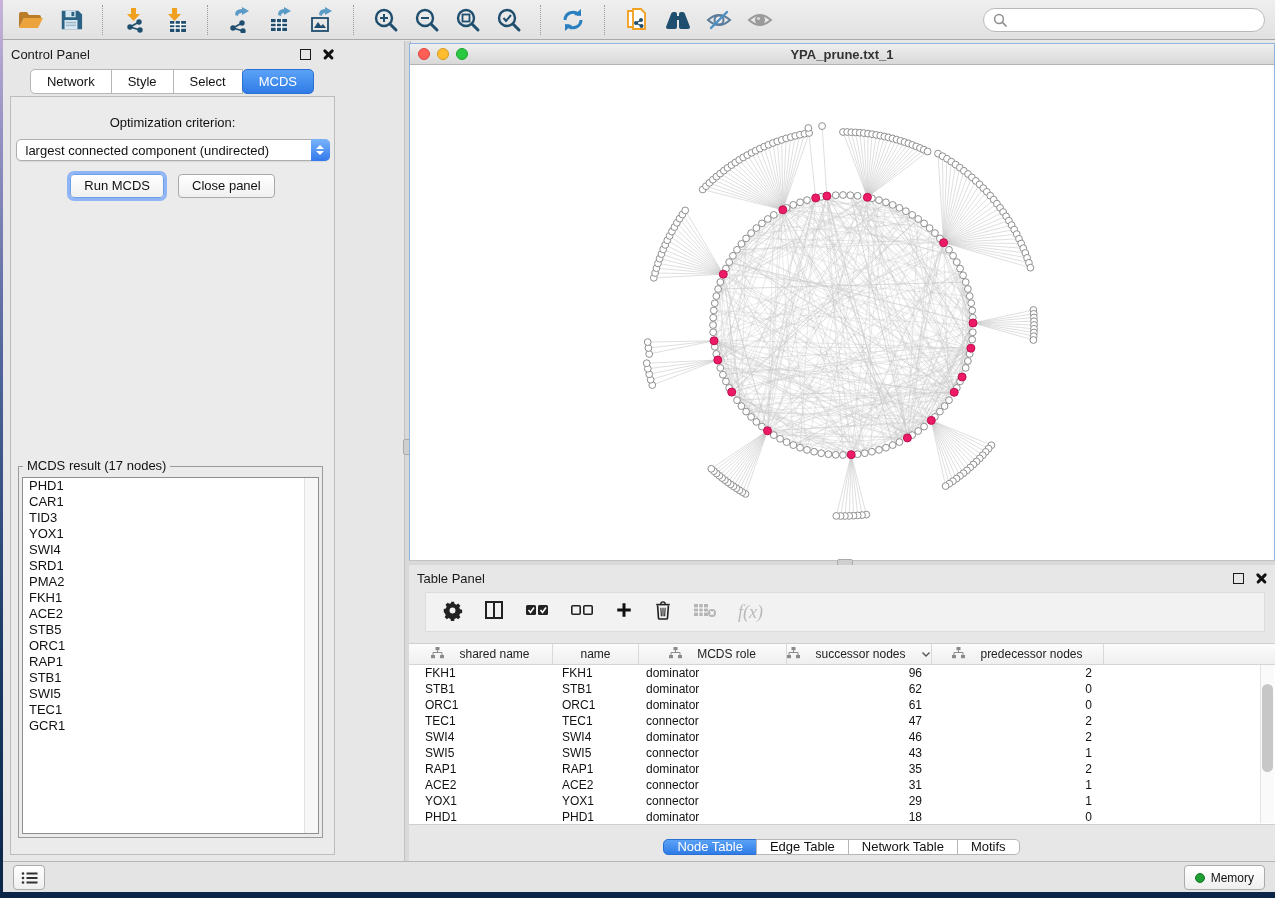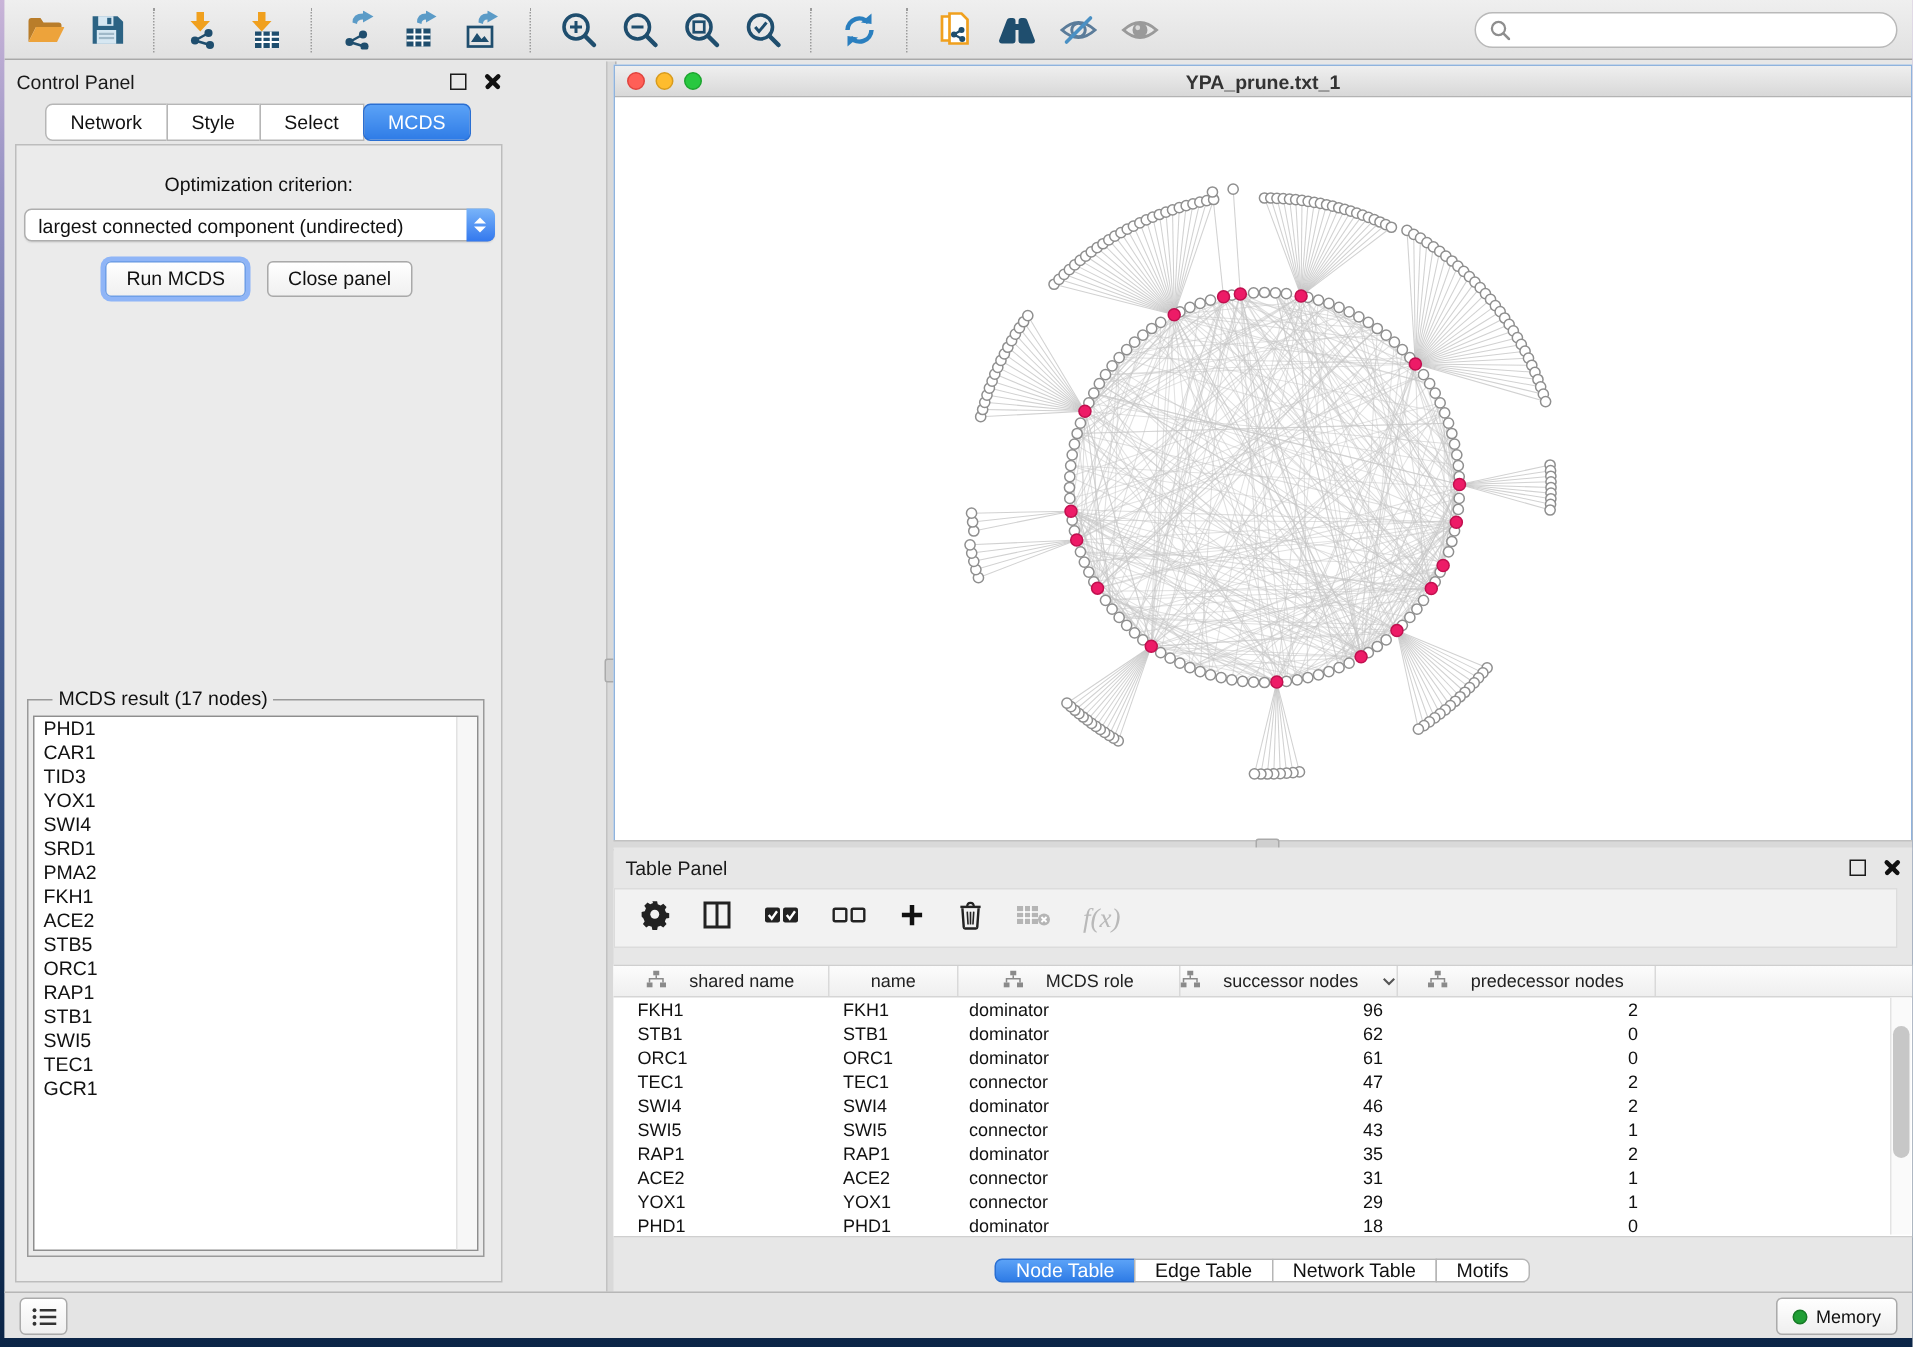--- a/index.html
+++ b/index.html
@@ -40,21 +40,21 @@
   .combo .val{flex:1;font-size:13px;color:#111;padding-left:9px;white-space:nowrap;overflow:hidden;}
   .combo .stepper{width:19px;height:22px;margin:-1px -1px -1px 0;border-radius:0 5px 5px 0;
     background:linear-gradient(#79b4f9,#3378ee);display:flex;flex-direction:column;align-items:center;justify-content:center;gap:2px;}
   .stepper i{display:block;width:0;height:0;border-left:4px solid transparent;border-right:4px solid transparent;}
   .stepper .up{border-bottom:4.5px solid #fff;} .stepper .dn{border-top:4.5px solid #fff;}
   .btn-row{margin-top:13px;display:flex;justify-content:center;gap:14px;}
   .btn{background:linear-gradient(#ffffff,#f0f0f0);border:1px solid #a9a9a9;border-radius:4px;
     font-size:13px;color:#111;padding:3px 13px 4px;}
   .btn.focus{box-shadow:0 0 0 3px rgba(82,145,255,.6);border-color:#6f9fe8;}
   .mcds-group{position:absolute;left:7px;right:11px;top:369px;bottom:16px;border:1px solid #9a9a9a;}
-  .mcds-legend{position:absolute;top:-9px;left:16px;background:#ebebeb;padding:0 4px;font-size:13px;color:#111;}
+  .mcds-legend{position:absolute;top:-9px;left:4px;background:#ebebeb;padding:0 4px;font-size:13px;color:#111;}
   .mcds-list{position:absolute;left:3px;right:3px;top:10px;bottom:3px;background:#fff;border:1px solid #8e8e8e;overflow:hidden;}
   .mcds-scroll{position:absolute;right:0;top:0;bottom:0;width:13px;background:#f7f7f7;border-left:1px solid #e2e2e2;}
   .li{height:16px;line-height:16px;padding-left:6px;font-size:13px;color:#111;}
 
   
   .vsplit{position:absolute;left:401px;top:41px;width:5px;bottom:30px;background:#d9d9d9;border-left:1px solid #c2c2c2;border-right:1px solid #b5b5b5;}
   .vsplit .handle{position:absolute;top:398px;left:-2px;width:8px;height:14px;background:#cfcfcf;border:1px solid #aaa;border-radius:2px;}
   .hsplit{position:absolute;left:0;right:0;top:519px;height:5px;background:#d9d9d9;border-top:1px solid #c2c2c2;border-bottom:1px solid #b5b5b5;}
   .hsplit .handle{position:absolute;left:428px;top:-2px;width:14px;height:8px;background:#cfcfcf;border:1px solid #aaa;border-radius:2px;}
 
@@ -66,21 +66,21 @@
   .traffic{display:flex;gap:7px;}
   .light{width:12px;height:12px;border-radius:50%;}
   .light.red{background:#ff5f57;border:1px solid #e0443e;box-sizing:border-box;}
   .light.yellow{background:#febc2e;border:1px solid #d89b1d;box-sizing:border-box;}
   .light.green{background:#28c840;border:1px solid #1da52f;box-sizing:border-box;}
   .net-title{position:absolute;left:0;right:0;text-align:center;font-size:13px;font-weight:600;color:#333;}
   .net-canvas{position:absolute;left:0;top:21px;right:0;bottom:0;background:#fff;}
 
   
   .table-panel{position:absolute;left:0;right:0;top:524px;bottom:0;background:#e7e7e7;}
-  .tp-toolbar{position:absolute;top:27px;left:0;right:10px;height:40px;background:#f2f2f2;border:1px solid #dcdcdc;
+  .tp-toolbar{position:absolute;top:27px;left:16px;right:10px;height:40px;background:#f2f2f2;border:1px solid #dcdcdc;
     display:flex;align-items:center;padding:0 16px;gap:21px;box-sizing:border-box;}
   .fx{font-family:"Liberation Serif","DejaVu Serif",serif;font-style:italic;font-size:18px;color:#b9b9b9;}
   .tp-table{position:absolute;left:0;right:0;top:78px;bottom:37px;background:#fff;border-top:1px solid #cfcfcf;border-bottom:1px solid #cfcfcf;}
   .thead{display:flex;height:20px;background:linear-gradient(#fcfcfc,#efefef);border-bottom:1px solid #d5d5d5;}
   .th{display:flex;align-items:center;justify-content:center;gap:15px;font-size:12px;color:#222;
     border-right:1px solid #d9d9d9;box-sizing:border-box;}
   .th.fill{flex:1;border-right:none;}
   .tbody{position:relative;}
   .tr{display:flex;height:16px;align-items:center;}
   .td{font-size:12px;color:#111;box-sizing:border-box;white-space:nowrap;}

